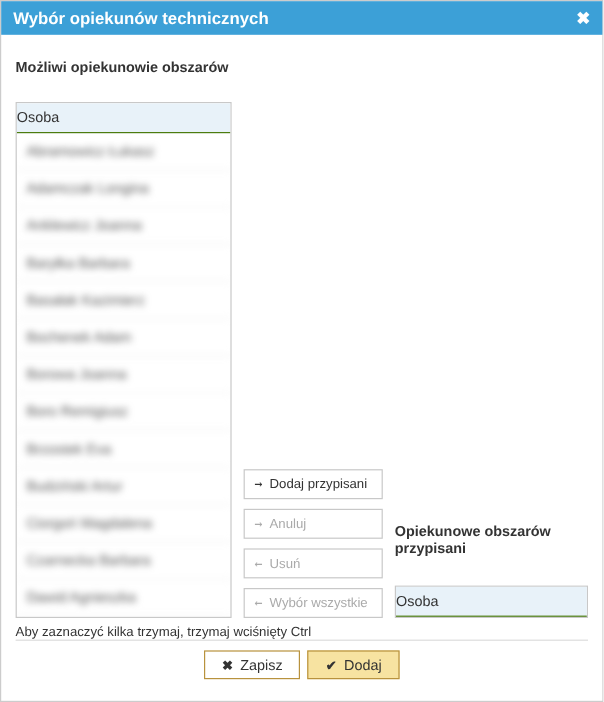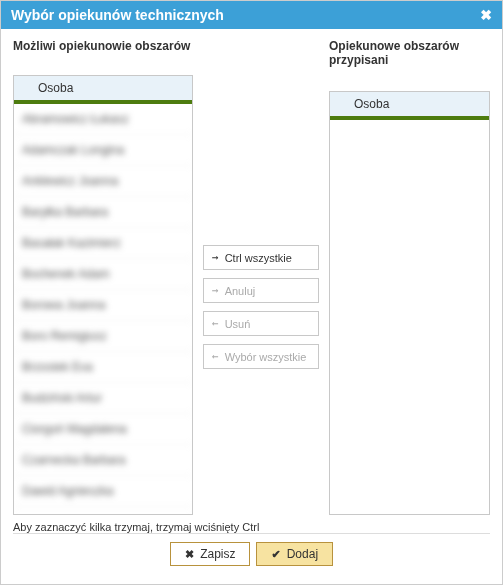--- a/index.html
+++ b/index.html
@@ -36,20 +36,21 @@
     flex: 1;
     display: flex;
     flex-direction: column;
     padding: 10px 12px 8px 12px;
   }
   .cols {
     flex: 1;
     display: flex;
     gap: 10px;
     min-height: 0;
+    align-items: flex-end;
   }
   .col-left, .col-right {
     display: flex;
     flex-direction: column;
     min-height: 0;
   }
   .col-left { width: 180px; }
   .col-right { flex: 1; gap: 16px; }
   .col-mid {
     width: 116px;
@@ -68,22 +69,22 @@
   }
   .listbox {
     flex: 1;
     border: 1px solid #c8c8c8;
     background: #fff;
     overflow-y: scroll;
     min-height: 0;
   }
   .list-header {
     background: #e8f2f9;
-    border-bottom: 4px solid #4d7c0f;
-    padding: 5px 24px;
+    border-bottom: 1px solid #4d7c0f;
+    padding: 5px 0;
     font-size: 12px;
     color: #333;
     position: sticky;
     top: 0;
   }
   .list-row {
     padding: 8px 8px;
     border-bottom: 1px solid #eee;
     font-size: 12px;
     color: #555;
@@ -182,21 +183,21 @@
               <div class="list-row">Ciorgoń Magdalena</div>
               <div class="list-row">Czarnecka Barbara</div>
               <div class="list-row">Dawid Agnieszka</div>
             </div>
         </div>
       </div>
 
       <div class="col-mid">
         <button class="xfer-btn">
           <span class="arrow">→</span>
-          <span>Ctrl wszystkie</span>
+          <span>Dodaj przypisani</span>
         </button>
         <button class="xfer-btn" disabled="">
           <span class="arrow">→</span>
           <span>Anuluj</span>
         </button>
         <button class="xfer-btn" disabled="">
           <span class="arrow">←</span>
           <span>Usuń</span>
         </button>
         <button class="xfer-btn" disabled="">

